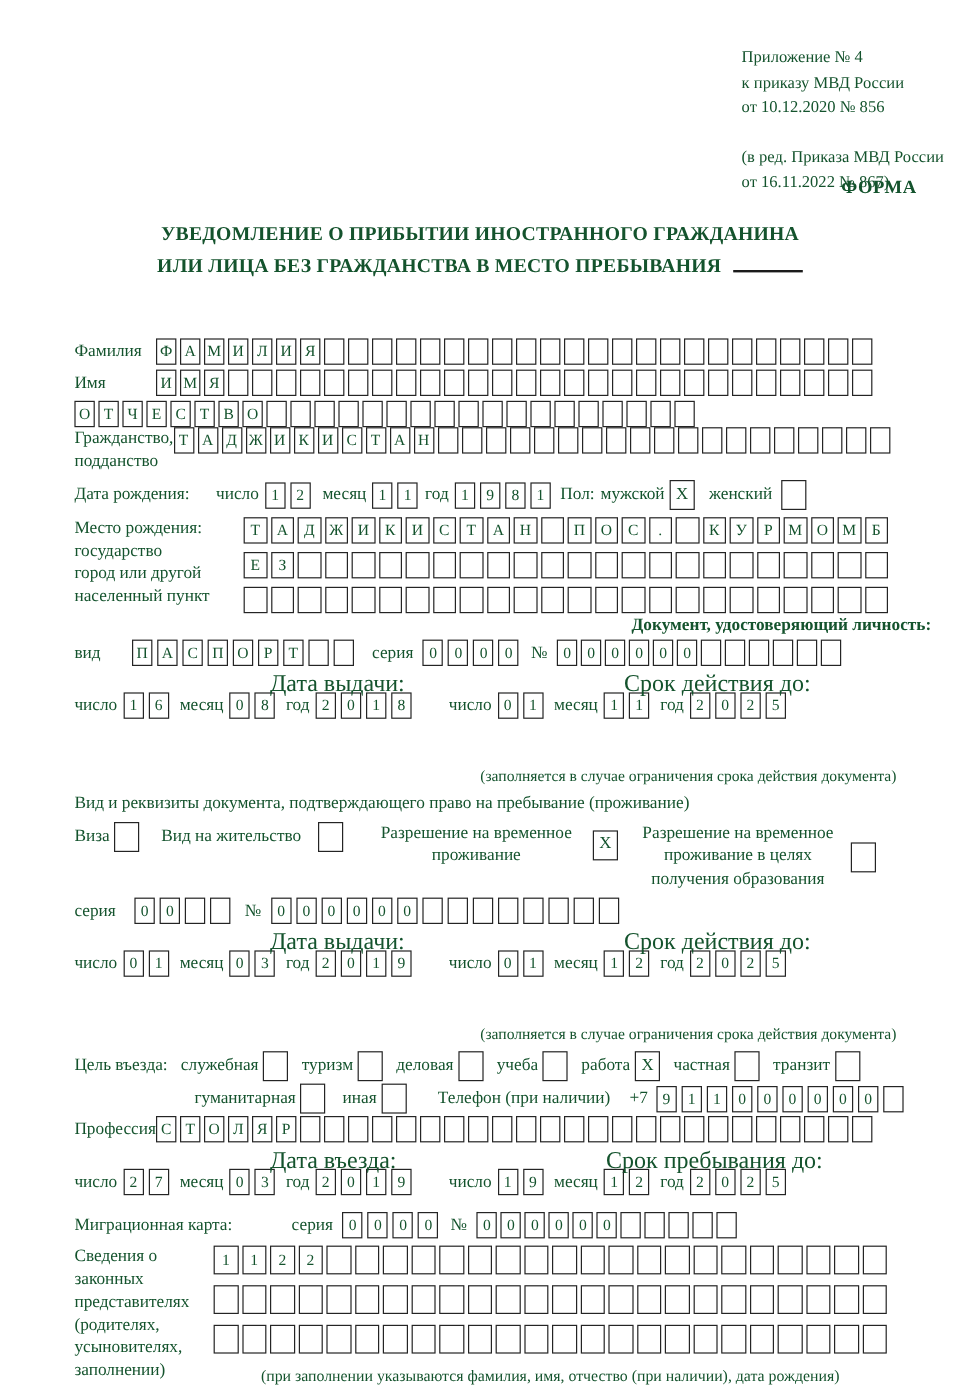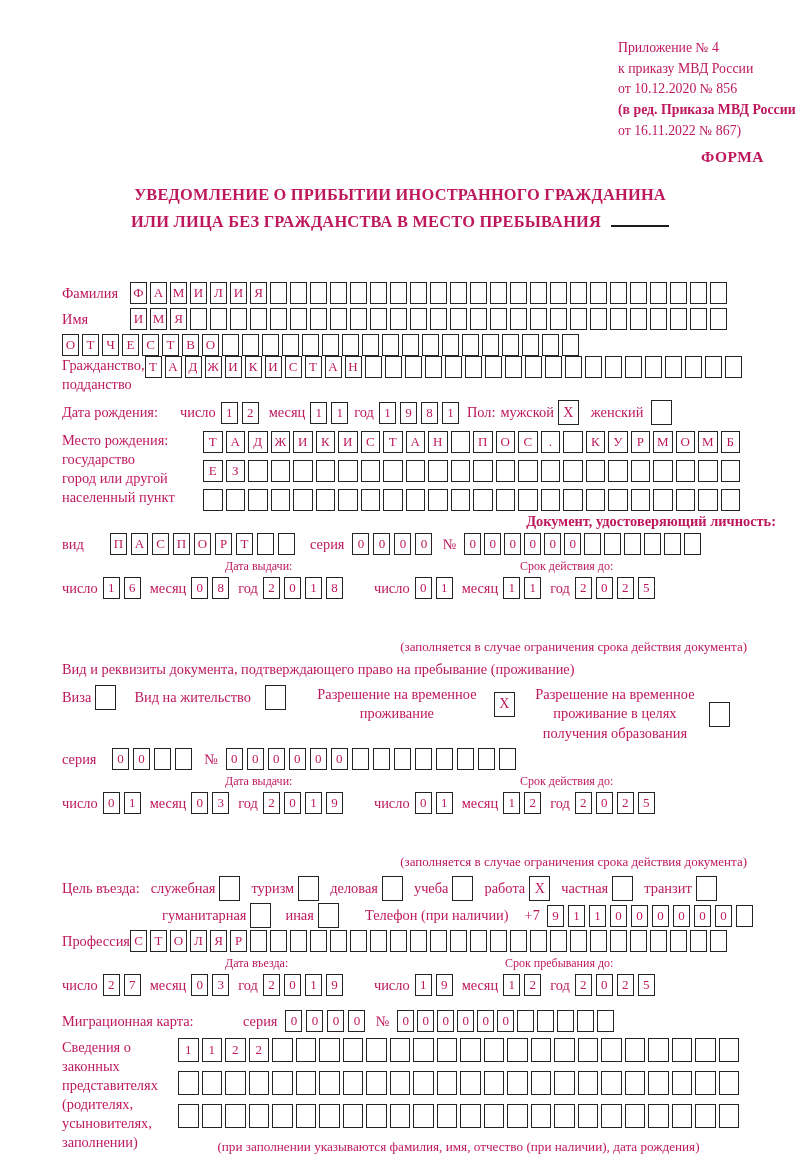--- a/index.html
+++ b/index.html
@@ -1,19 +1,19 @@
 <!DOCTYPE html>
 <html><head>
 <meta charset="utf-8">
 <style>
   html,body{margin:0;padding:0;background:#fff;}
   .page{position:relative;width:800px;height:1163px;background:#ffffff;
-        font-family:"Liberation Serif","DejaVu Serif",serif;color:#be185d;overflow:hidden;}
+        font-family:"Liberation Serif","DejaVu Serif",serif;color:#14532d;overflow:hidden;}
   .appendix{position:absolute;left:618px;top:38px;font-size:13.8px;line-height:1.5;}
-  .appendix .grp2{margin-top:0;font-weight:bold;}
+  .appendix .grp2{margin-top:21px;}
   .forma{position:absolute;top:148px;right:36px;font-weight:bold;font-size:15.5px;letter-spacing:.5px;}
   .title{position:absolute;top:182px;left:0;width:100%;text-align:center;font-weight:bold;
          font-size:16.4px;line-height:1.62;letter-spacing:.2px;}
   .blank{display:inline-block;width:58px;border-bottom:2.2px solid #1b1b1b;height:14px;margin-left:10px;}
   .sec1{position:absolute;top:247px;left:0;width:100%;text-align:center;font-weight:bold;
         font-size:14.7px;letter-spacing:.35px;}
   .body{position:absolute;left:62px;top:282px;width:714px;font-size:14.4px;}
   .row{display:flex;align-items:center;}
   .row.top{align-items:flex-start;}
   .lbl{flex:0 0 auto;}
@@ -23,21 +23,21 @@
   .box{width:15px;height:20px;border:1.6px solid #242424;display:inline-flex;align-items:center;
        justify-content:center;font-size:13px;flex:0 0 auto;background:#fff;}
   .mr .box{width:17.5px;}
   .sv .box{width:18.5px;height:22px;}
   .cbx{width:19px;height:23px;border:1.6px solid #242424;display:inline-flex;align-items:center;
        justify-content:center;font-size:14px;flex:0 0 auto;margin-left:4px;background:#fff;}
   .dlab{margin:0 5px 0 0;}
   .dg{display:flex;align-items:center;}
   .dg .boxes{margin-right:9px;}
   .dg-right{margin-left:22px;}
-  .heads{position:relative;height:18px;font-size:12px;}
+  .heads{position:relative;height:18px;font-size:20px;}
   .heads .h1{position:absolute;left:163px;}
   .heads .h2{position:absolute;left:458px;}
   .heads .h2b{position:absolute;left:443px;}
   .fineprint{text-align:right;padding-right:29px;font-size:13px;height:18px;margin-top:40px;}
   .center-shift{text-align:right;padding-left:60px;font-weight:bold;font-size:14.4px;}
   .optblock{width:182px;text-align:center;line-height:1.35;}
   .pair{display:flex;align-items:center;}
   .note{font-size:13.2px;text-align:center;padding-left:96px;}
   .mb4{margin-bottom:4px;} .mb5{margin-bottom:5px;} .mb6{margin-bottom:6px;}
   .mb2{margin-bottom:2px;} .mb0{margin-bottom:0;}

